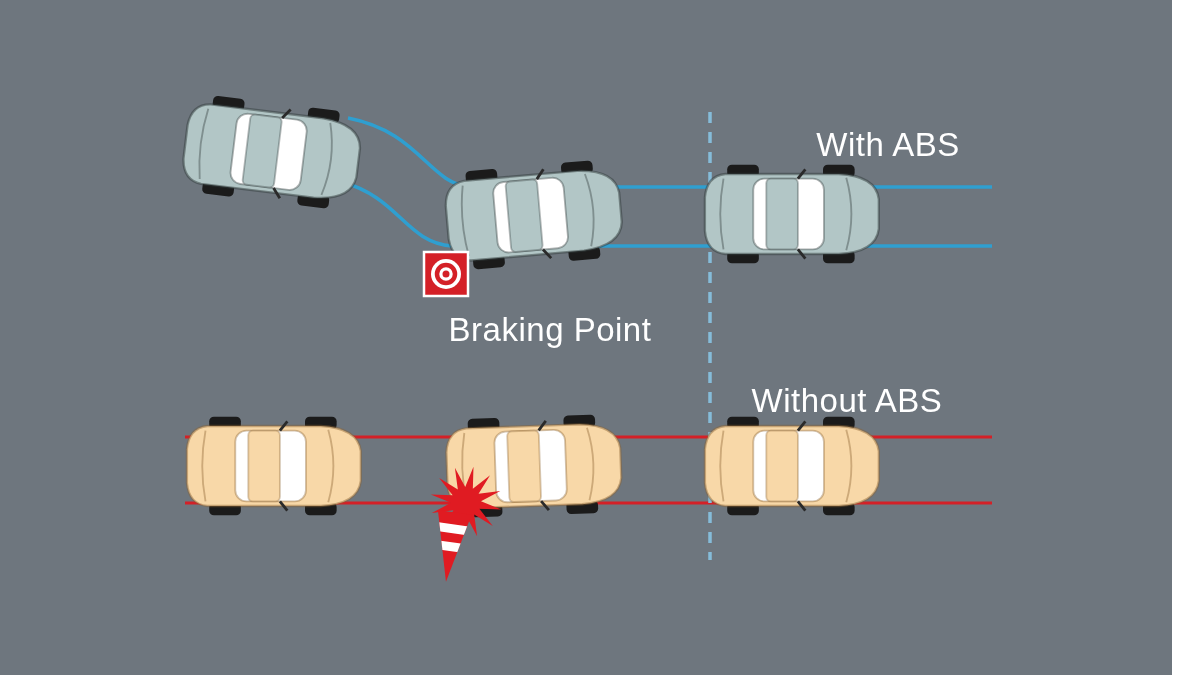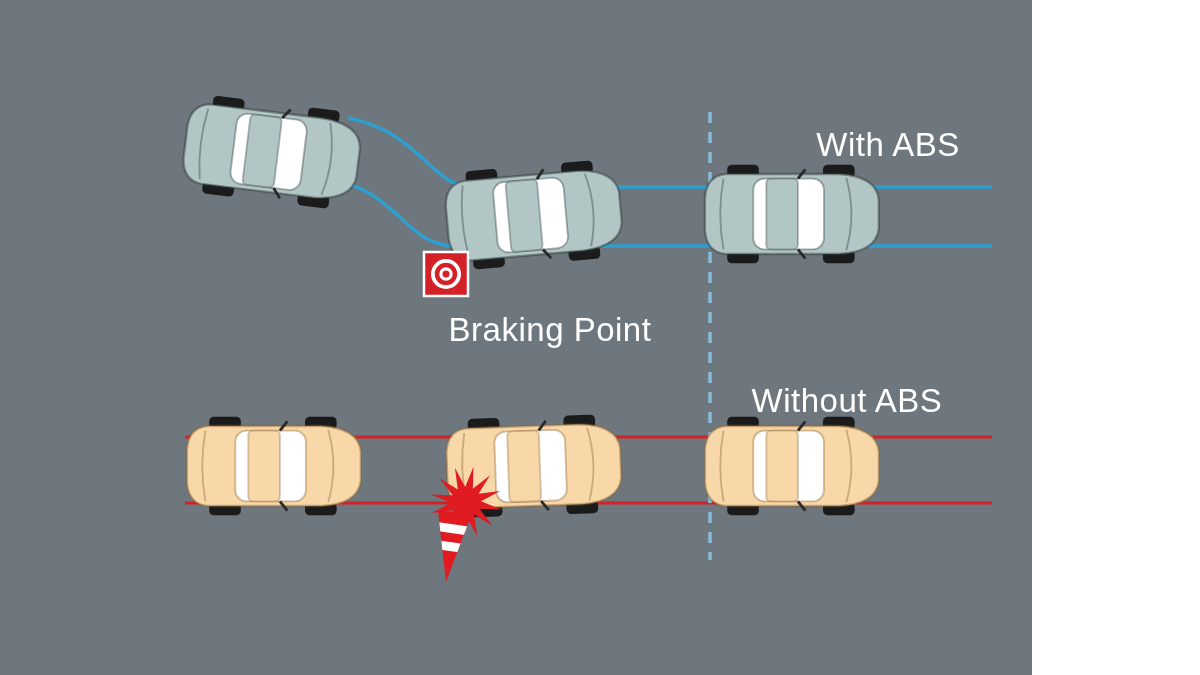--- a/index.html
+++ b/index.html
@@ -1,21 +1,21 @@
 <!DOCTYPE html>
 <html><head>
 <meta charset="utf-8">
 <style>
   html, body {
     margin: 0;
     padding: 0;
   }
   .stage {
     position: relative;
-    width: 1032px;
+    width: 1172px;
     height: 675px;
     background: #6e767e;
     overflow: hidden;
     font-family: "Liberation Sans", sans-serif;
   }
   svg {
     display: block;
   }
   .label {
     fill: #ffffff;

